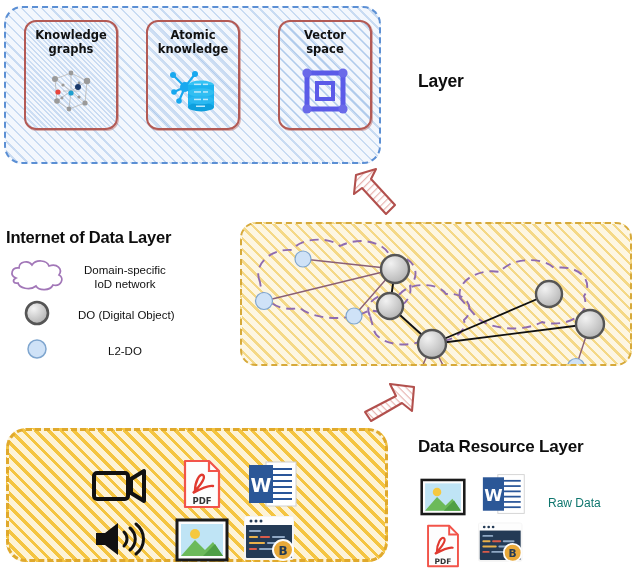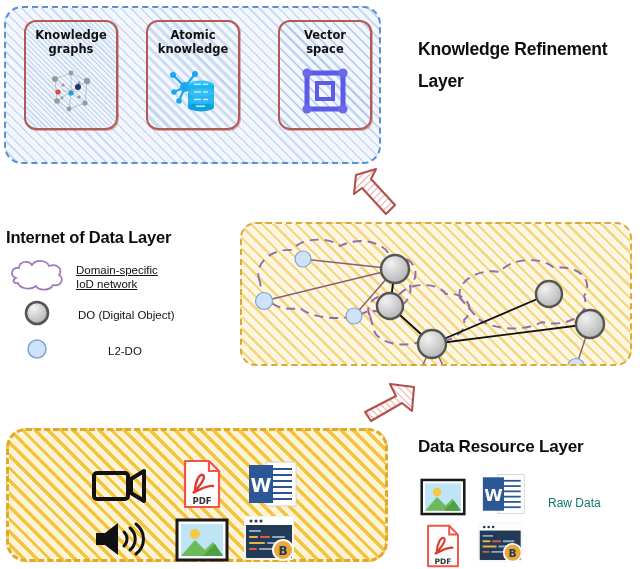--- a/index.html
+++ b/index.html
@@ -179,21 +179,21 @@
               <rect x="38" y="33.7" width="5" height="1.5"></rect>
             <rect x="31" y="40.5" width="9" height="1.5"></rect>
           </g>
         </g>
       </svg>
     </div>
   </div>
 </div>
 
 <div class="layer-title" id="krl-title" style="left:418px;top:33px;font-size:17.5px;line-height:32px;text-align:center;">
-  <span>Knowledge Refinement</span><br>
+  <br>
   <span style="display:inline-block;width:100%;text-align:left;">Layer</span>
 </div>
 
 <svg style="position:absolute;left:350px;top:165px;" width="60" height="58">
   <defs>
     <pattern id="hatchA" width="5" height="5" patternTransform="rotate(45)" patternUnits="userSpaceOnUse">
       <rect width="5" height="5" fill="#ffffff"></rect>
       <line x1="0" y1="0" x2="0" y2="5" stroke="#e8b4b1" stroke-width="2.4"></line>
     </pattern>
   </defs>
@@ -257,21 +257,21 @@
 <div class="layer-title" id="iod-title" style="left:6px;top:228px;font-size:16.5px;">Internet of Data Layer</div>
 
 <div class="legend-row" style="left:6px;top:258px;">
   <span style="display:inline-block;width:62px;">
     <svg width="62" height="34" viewBox="0 0 62 34">
       <path d="M10,20 C3,17 6,9 13,10 C13,3 23,2 26,7 C30,1 41,2 43,8
                C51,5 57,11 53,17 C59,20 55,29 47,27 C44,33 33,33 30,28
                C24,33 13,30 12,25 C7,26 6,22 10,20 Z" fill="#ffffff" stroke="#a277b8" stroke-width="1.7"></path>
     </svg>
   </span>
-  <span class="legend-text" style="margin-left:8px;text-decoration:underline;">
+  <span class="legend-text" style="text-align:center;margin-left:16px;">
     <span>Domain-specific</span><br>
     <span>IoD network</span>
   </span>
 </div>
 
 <div class="legend-row" style="left:6px;top:298px;">
   <span style="display:inline-block;width:62px;text-align:center;">
     <svg width="30" height="30" viewBox="0 0 30 30">
       <defs>
         <radialGradient id="doGradL" cx="35%" cy="30%" r="75%">

